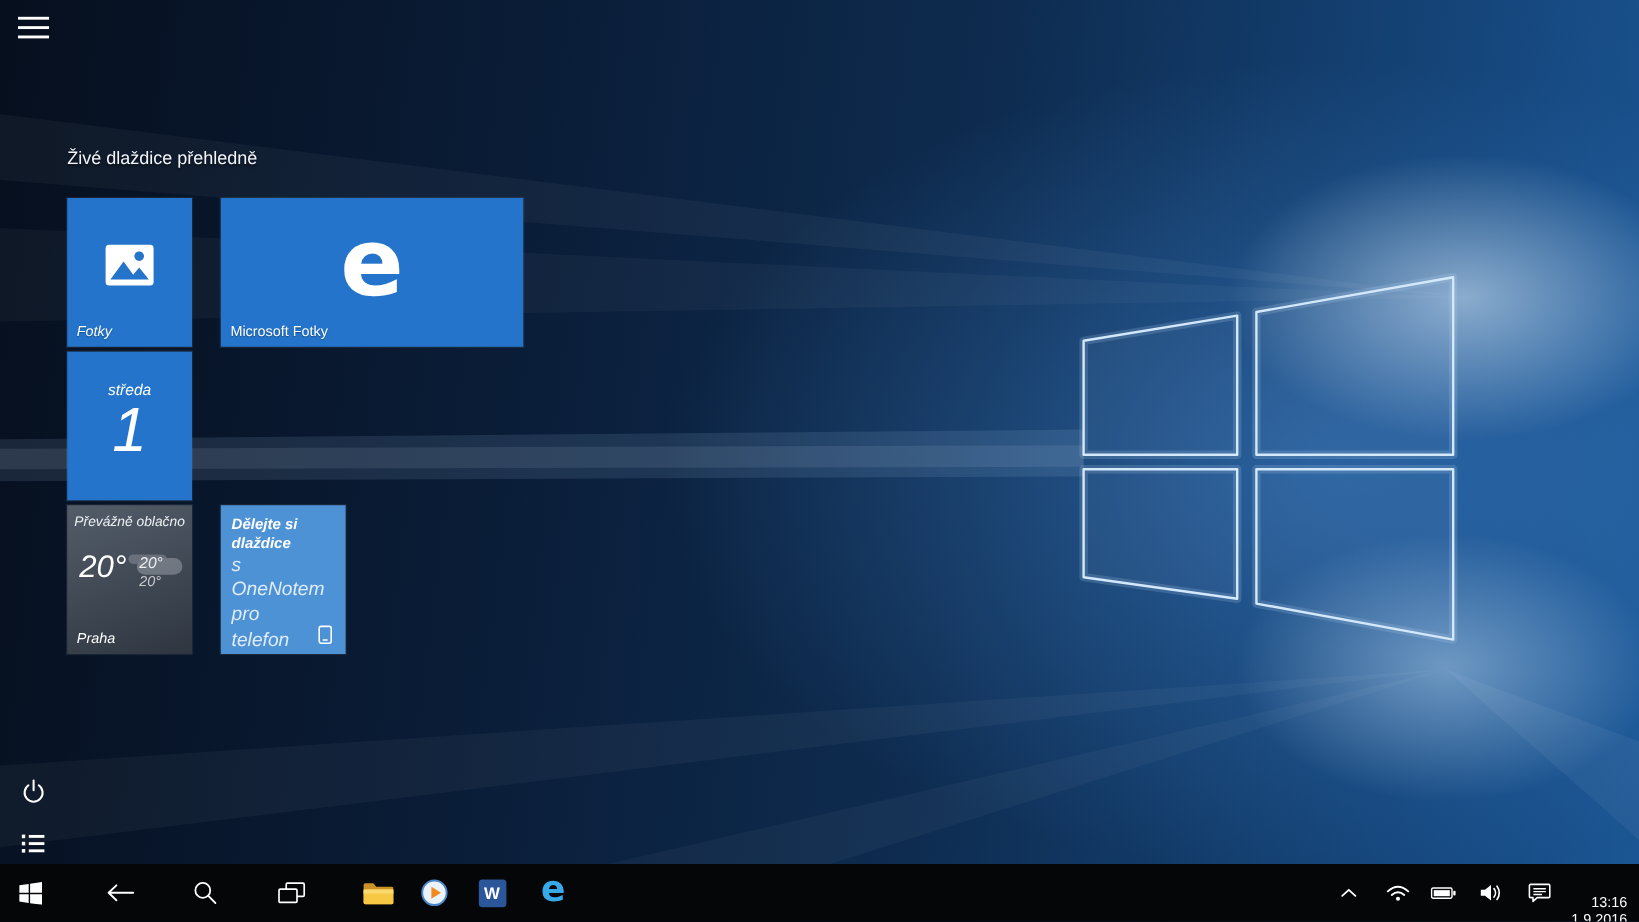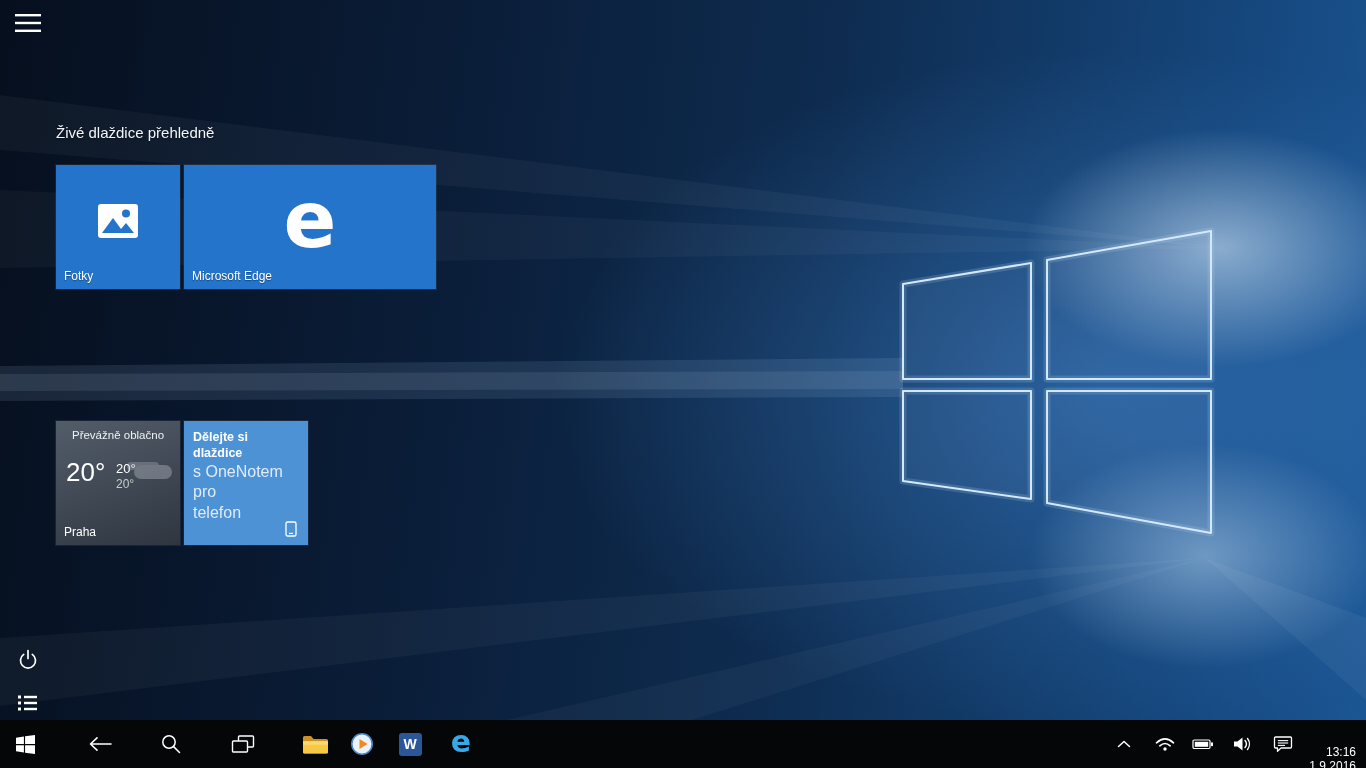--- a/index.html
+++ b/index.html
@@ -15,21 +15,21 @@
       radial-gradient(ellipse 280px 170px at 1220px 248px, rgba(225,242,255,.55), rgba(225,242,255,0) 70%),
       radial-gradient(ellipse 250px 160px at 1205px 556px, rgba(205,232,255,.45), rgba(205,232,255,0) 70%),
       radial-gradient(ellipse 820px 500px at 1110px 390px, rgba(64,132,205,.50), rgba(64,132,205,0) 68%),
       linear-gradient(97deg,#060f1e 0%,#0a1c36 30%,#0e2c50 58%,#15457a 84%,#1b5694 100%);
   }
   .wallpaper svg{position:absolute;inset:0;pointer-events:none;}
   
   .menu-btn{position:absolute;left:15px;top:13px;width:30px;height:24px;cursor:pointer;}
   .group-title{position:absolute;left:56px;top:124px;font-size:15px;color:#f2f6fa;text-shadow:0 1px 2px rgba(0,0,0,.5);cursor:default;}
   .tile{position:absolute;outline:1px solid rgba(255,255,255,.07);cursor:pointer;}
-  .tile.med{width:124px;height:124px;}
+  .tile.med{width:104px;height:124px;font-style:italic;}
   .tile.wide{width:252px;height:124px;}
   .accent{background:#2374ca;}
   .tile-label{position:absolute;left:8px;bottom:6px;font-size:12px;color:#fff;text-shadow:0 1px 1px rgba(0,0,0,.35);}
   .center-wrap{position:absolute;inset:0;display:flex;align-items:center;justify-content:center;flex-direction:column;}
   .edge-glyph{font-size:78px;font-weight:bold;color:#fff;line-height:1;margin-top:-14px;font-family:"DejaVu Sans",sans-serif;}
   .cal-weekday{font-size:13px;color:#fff;margin-top:-6px;}
   .cal-day{font-size:52px;font-weight:300;line-height:1.05;color:#fff;}
   
   .store-sky{position:absolute;inset:0;background:linear-gradient(180deg,#aadcf2 0%,#c8eaf7 55%,#b6dfee 100%);}
   .store-chars{position:absolute;left:0;right:0;top:34px;height:46px;display:flex;align-items:flex-end;justify-content:center;gap:6px;}
@@ -122,23 +122,29 @@
         <path d="M5 30 L16 15 L24 26 L29 20 L37 30 Z" fill="#2374ca"></path>
       </svg>
     </div>
     <span class="tile-label">Fotky</span>
   </div>
 
   <div class="tile wide accent" style="left:184px;top:165px">
     <div class="center-wrap">
       <span class="edge-glyph">e</span>
     </div>
-    <span class="tile-label">Microsoft Edge</span>
-  </div>
-
+    <span class="tile-label">Microsoft Fotky</span>
+  </div>
+
+  <div class="tile med accent" style="left:56px;top:293px">
+    <div class="center-wrap">
+      <span class="cal-weekday">středa</span>
+      <span class="cal-day">1</span>
+    </div>
+  </div>
 
 
   <div class="tile med tile-weather" style="left:56px;top:421px">
     <span class="wx-cond">Převážně oblačno</span>
     <span class="wx-temp">20°</span>
     <span class="wx-hl">
       <span class="wx-high" style="display:block">20°</span>
       <span class="wx-low" style="display:block">20°</span>
     </span>
     <span class="wx-cloud"></span>

